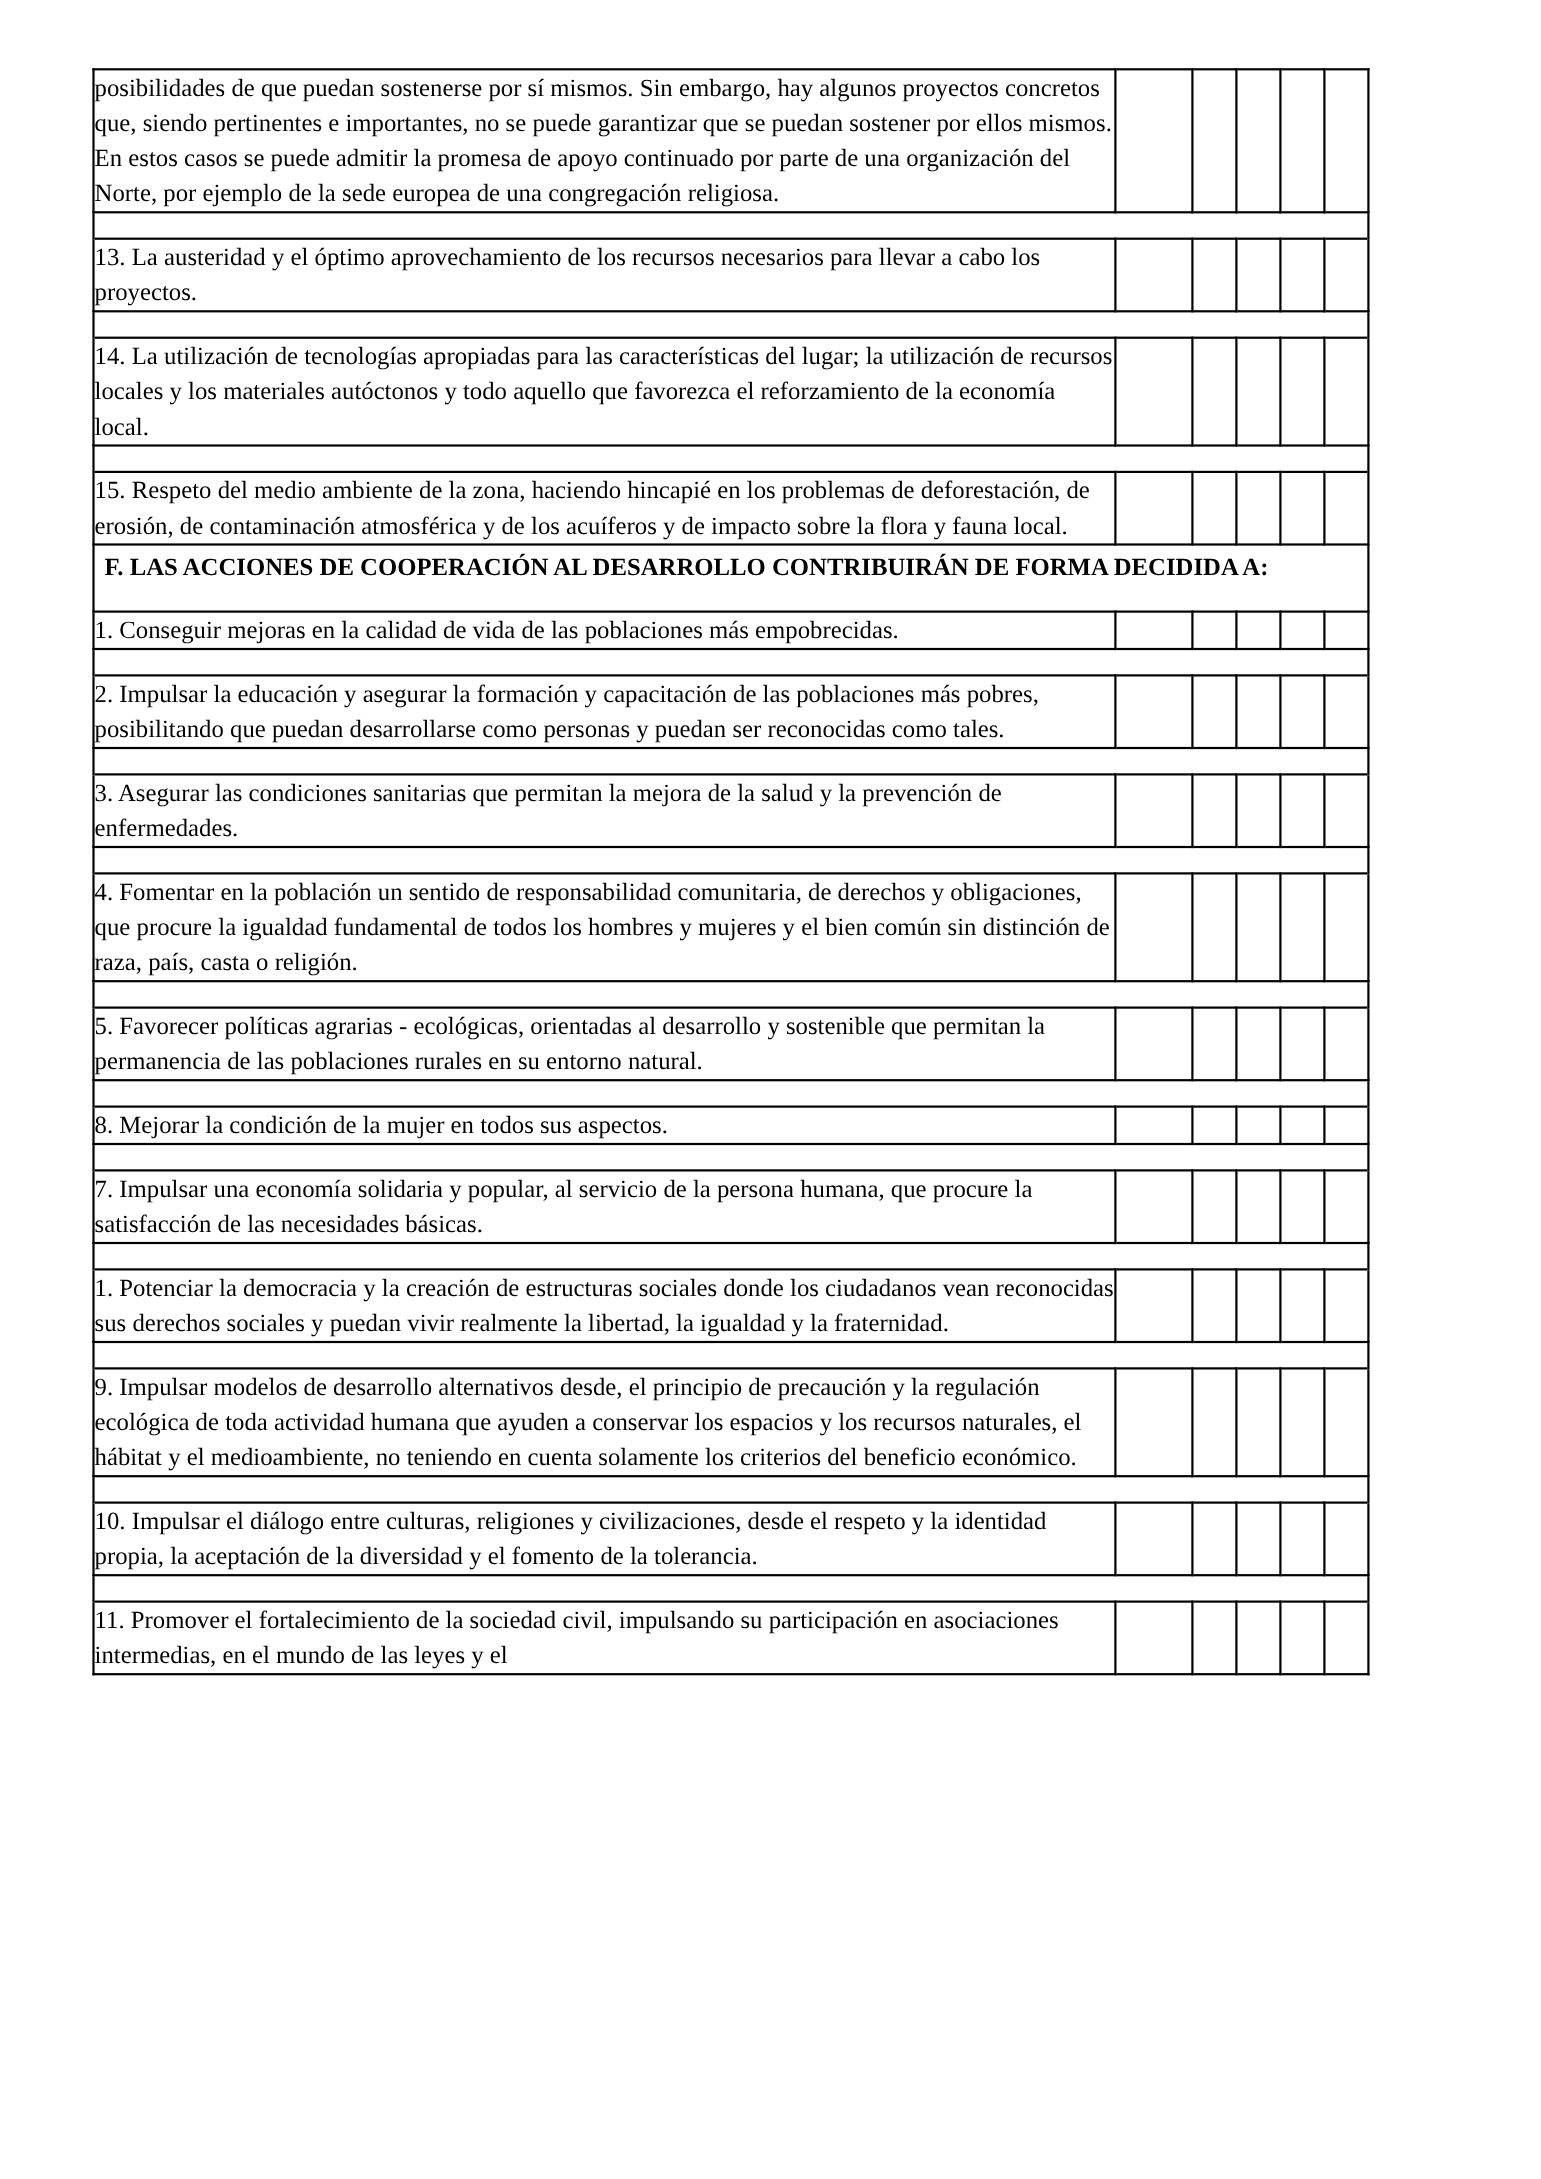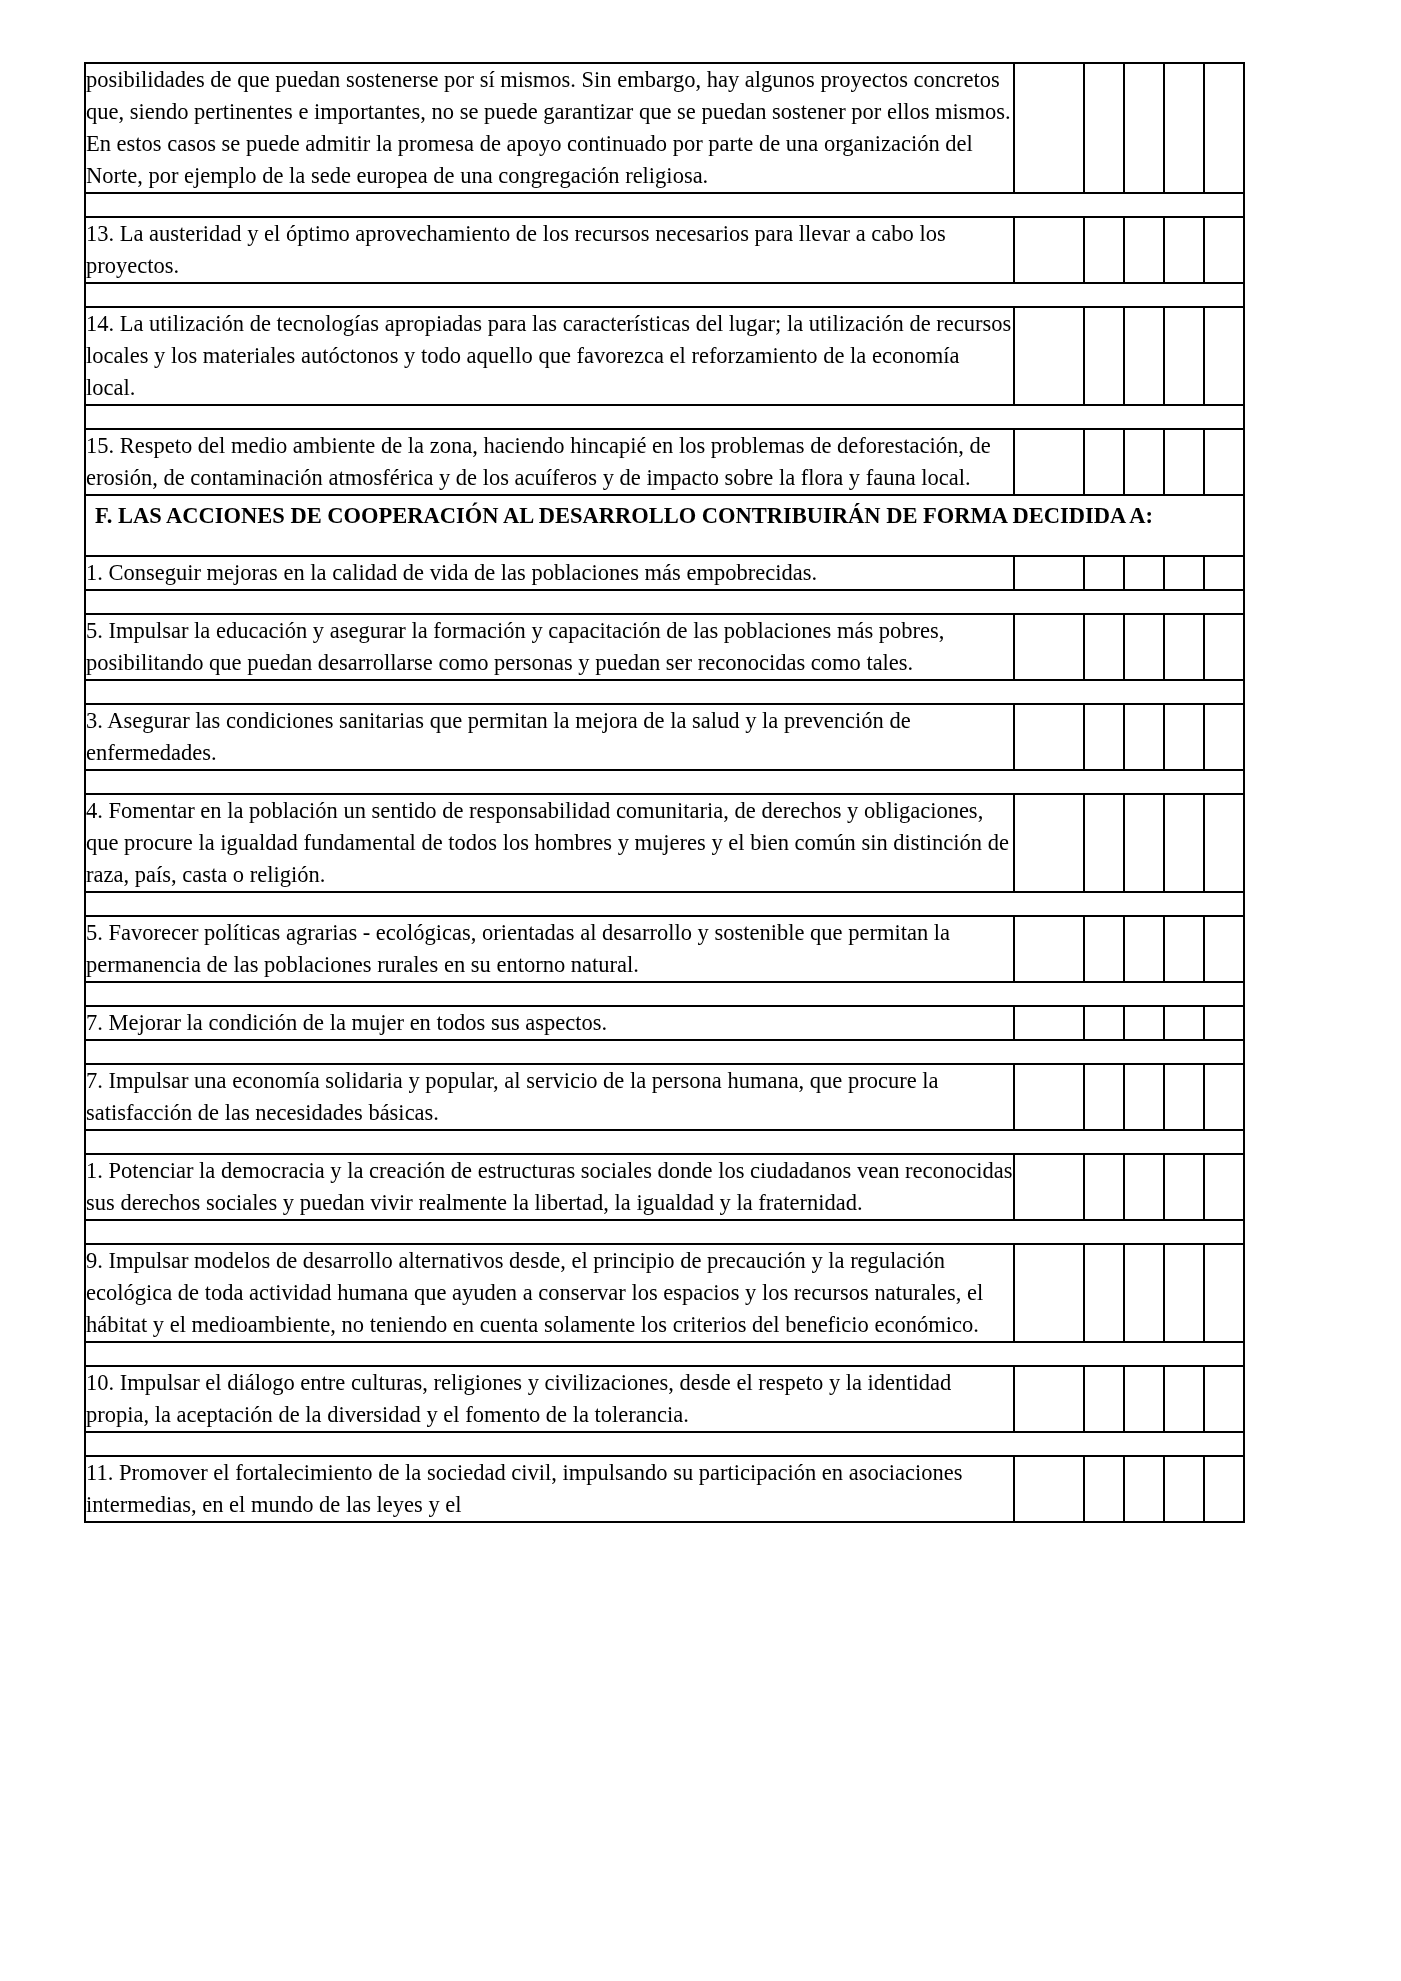--- a/index.html
+++ b/index.html
@@ -155,21 +155,21 @@
             <td class="box-cell">&nbsp;</td>
             <td class="box-cell">&nbsp;</td>
             <td class="box-cell">&nbsp;</td>
             <td class="box-cell">&nbsp;</td>
             <td class="box-cell">&nbsp;</td>
           </tr>
           <tr class="spacer-row">
             <td colspan="6">&nbsp;</td>
           </tr>
           <tr class="content-row">
-            <td class="text-cell">5. Impulsar la educación y asegurar la formación y capacitación de las poblaciones más pobres, posibilitando que puedan desarrollarse como personas y puedan ser reconocidas como tales.</td>
+            <td class="text-cell">2. Impulsar la educación y asegurar la formación y capacitación de las poblaciones más pobres, posibilitando que puedan desarrollarse como personas y puedan ser reconocidas como tales.</td>
             <td class="box-cell">&nbsp;</td>
             <td class="box-cell">&nbsp;</td>
             <td class="box-cell">&nbsp;</td>
             <td class="box-cell">&nbsp;</td>
             <td class="box-cell">&nbsp;</td>
           </tr>
           <tr class="spacer-row">
             <td colspan="6">&nbsp;</td>
           </tr>
           <tr class="content-row">
@@ -199,21 +199,21 @@
             <td class="box-cell">&nbsp;</td>
             <td class="box-cell">&nbsp;</td>
             <td class="box-cell">&nbsp;</td>
             <td class="box-cell">&nbsp;</td>
             <td class="box-cell">&nbsp;</td>
           </tr>
           <tr class="spacer-row">
             <td colspan="6">&nbsp;</td>
           </tr>
           <tr class="content-row">
-            <td class="text-cell">7. Mejorar la condición de la mujer en todos sus aspectos.</td>
+            <td class="text-cell">8. Mejorar la condición de la mujer en todos sus aspectos.</td>
             <td class="box-cell">&nbsp;</td>
             <td class="box-cell">&nbsp;</td>
             <td class="box-cell">&nbsp;</td>
             <td class="box-cell">&nbsp;</td>
             <td class="box-cell">&nbsp;</td>
           </tr>
           <tr class="spacer-row">
             <td colspan="6">&nbsp;</td>
           </tr>
           <tr class="content-row">

